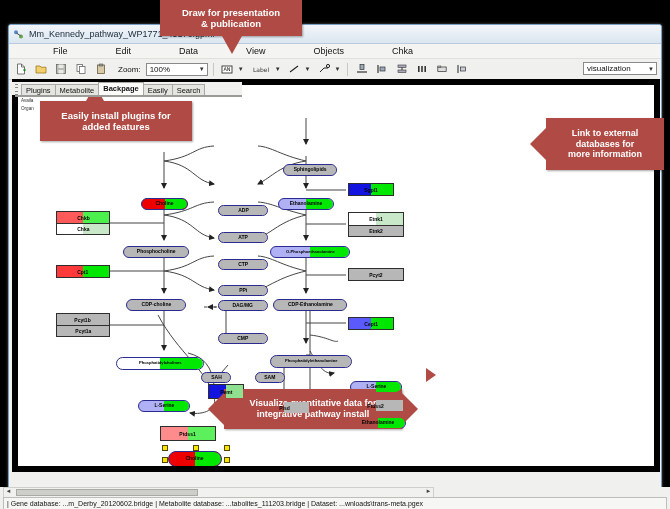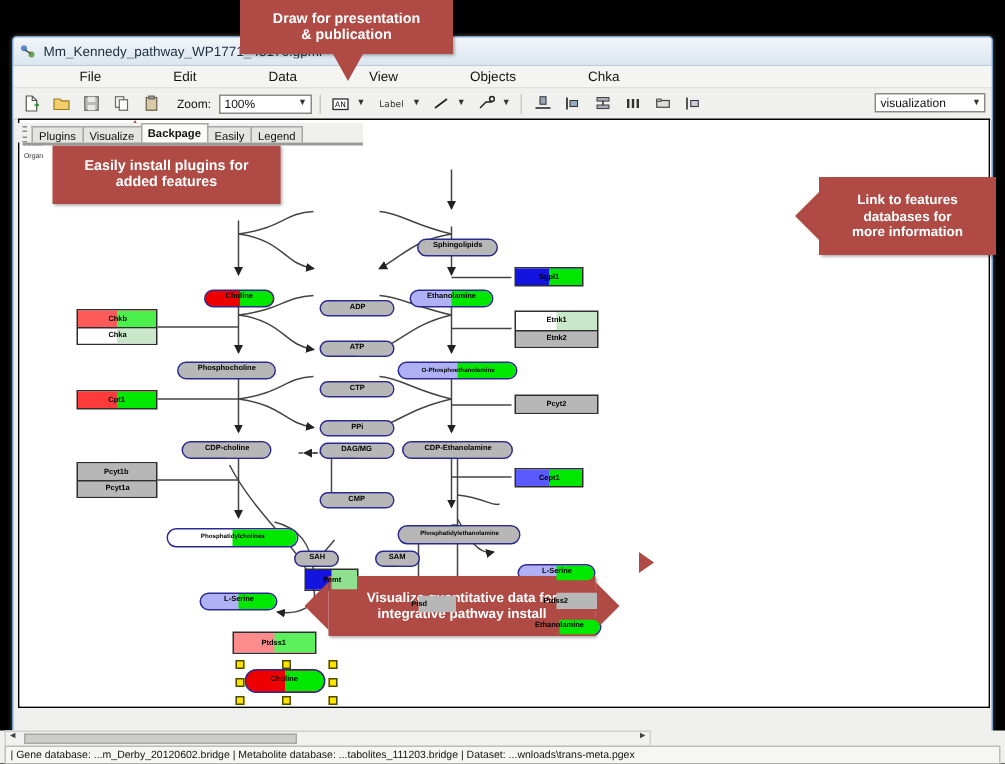--- a/index.html
+++ b/index.html
@@ -30,21 +30,21 @@
   .combo .cb-arrow{font-size:6px;color:#333;margin-left:4px;}
   .combo.zoomcombo{width:62px;}
   .sep{width:1px;height:13px;background:#c8c8c4;margin:0 2px;}
   .mini-arrow{font-size:6px;color:#333;margin-left:-1px;margin-right:2px;}
 
   
   .viscombo{position:absolute;right:4px;top:3px;width:74px;height:13px;}
 
   
   .content{position:absolute;left:0;top:52px;right:0;bottom:26px;display:flex;}
-  .canvas-wrap{position:relative;flex:1 1 auto;background:#fff;border:1px solid #000000;
+  .canvas-wrap{position:relative;flex:1 1 auto;background:#fff;border:6px solid #000000;
     margin:2px 1px 0 3px;box-sizing:border-box;overflow:hidden;}
   .canvas{position:absolute;inset:0;background:#fff;}
 
   .sidepanel{position:relative;width:232px;flex:0 0 232px;margin:2px 3px 0 1px;background:#f0f0ee;}
   .tabstrip{display:flex;align-items:flex-end;height:13px;padding-left:5px;gap:0;}
   .tabstrip .tk{font-size:7.5px;color:#111;padding:1px 4px 1px 4px;border:1px solid #a8a8a4;
     border-bottom:none;background:#e4e4e0;margin-right:-1px;height:11px;box-sizing:border-box;}
   .tabstrip .tk.active{background:#fbfbfa;font-weight:bold;height:13px;}
   .tab-handle{width:4px;height:11px;display:flex;flex-direction:column;justify-content:space-between;
     margin-right:2px;padding-top:2px;}
@@ -491,24 +491,24 @@
 
       <div class="sidepanel">
         <div class="tabstrip">
           <div class="tab-handle">
             <i></i>
             <i></i>
             <i></i>
             <i></i>
           </div>
           <div class="tk">Plugins</div>
-          <div class="tk">Visualize</div>
+          <div class="tk">Metabolite</div>
           <div class="tk active">Backpage</div>
           <div class="tk">Easily</div>
-          <div class="tk">Legend</div>
+          <div class="tk">Search</div>
         </div>
 
         <div class="panel-body">
           <div class="panel-scroll">
 
             
             
 
             
             
@@ -547,18 +547,18 @@
     </div>
   </div>
 
   <div class="callout" style="left:160px;top:0px;width:142px;height:36px;font-size:9.5px;flex-direction:column;">
     <span>Draw for presentation</span>
     <span>&amp; publication</span>
   </div>
   <div class="tri" style="left:222px;top:36px;border-left:10px solid transparent;border-right:10px solid transparent;border-top:18px solid #b04a44;"></div>
 
   <div class="callout" style="left:546px;top:118px;width:118px;height:52px;font-size:9px;flex-direction:column;">
-    <span>Link  to features</span>
+    <span>Link  to external</span>
     <span>databases  for</span>
     <span>more information</span>
   </div>
   <div class="tri" style="left:530px;top:128px;border-top:16px solid transparent;border-bottom:16px solid transparent;border-right:16px solid #b04a44;"></div>
   <div class="tri" style="left:426px;top:368px;border-top:7px solid transparent;border-bottom:7px solid transparent;border-left:10px solid #b04a44;"></div>
 
 </body></html>

